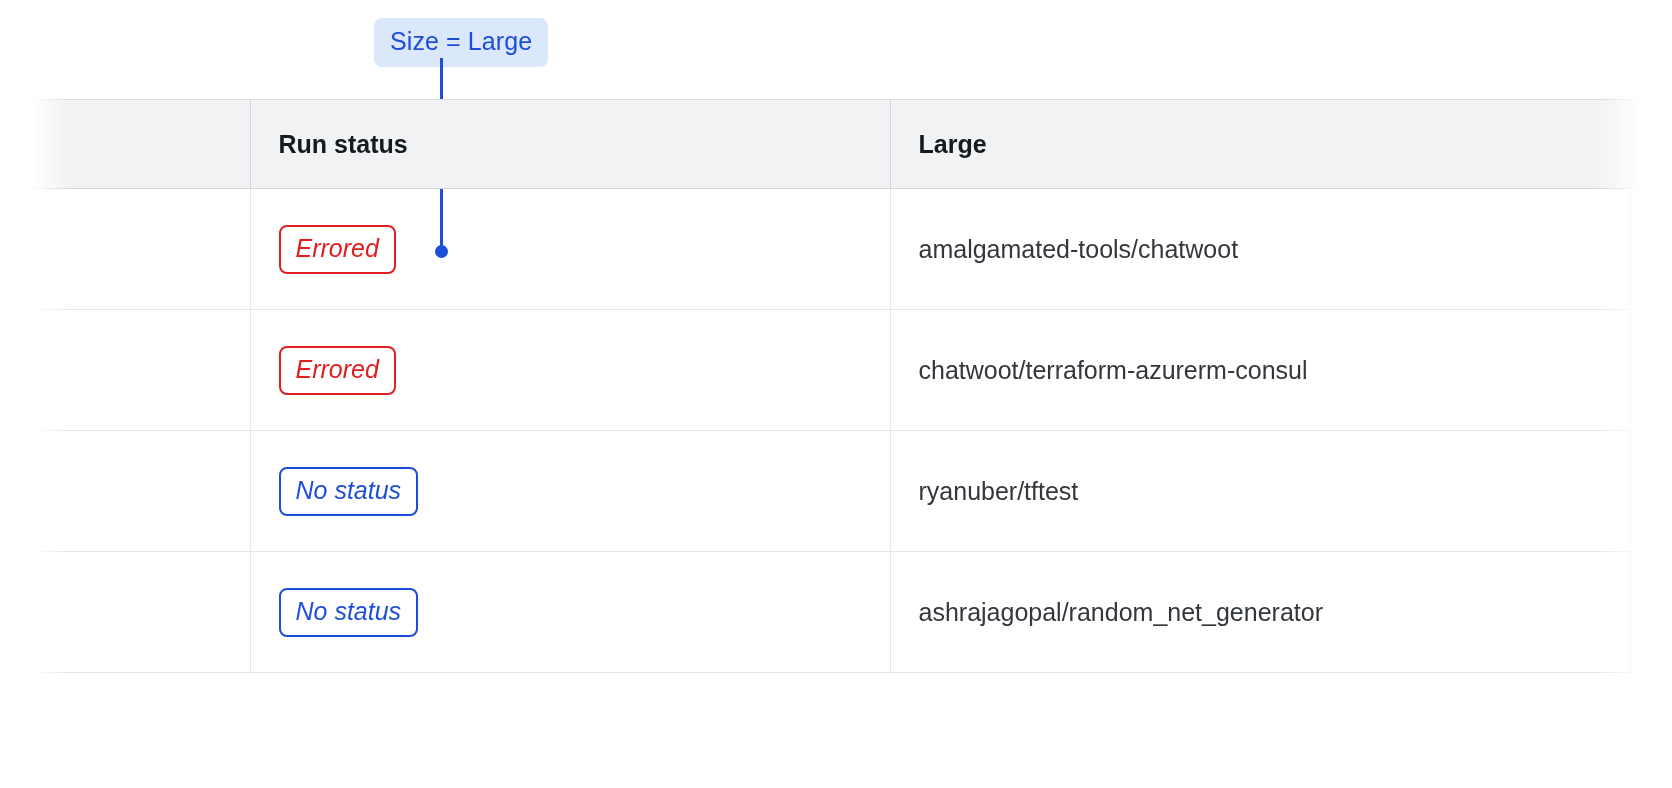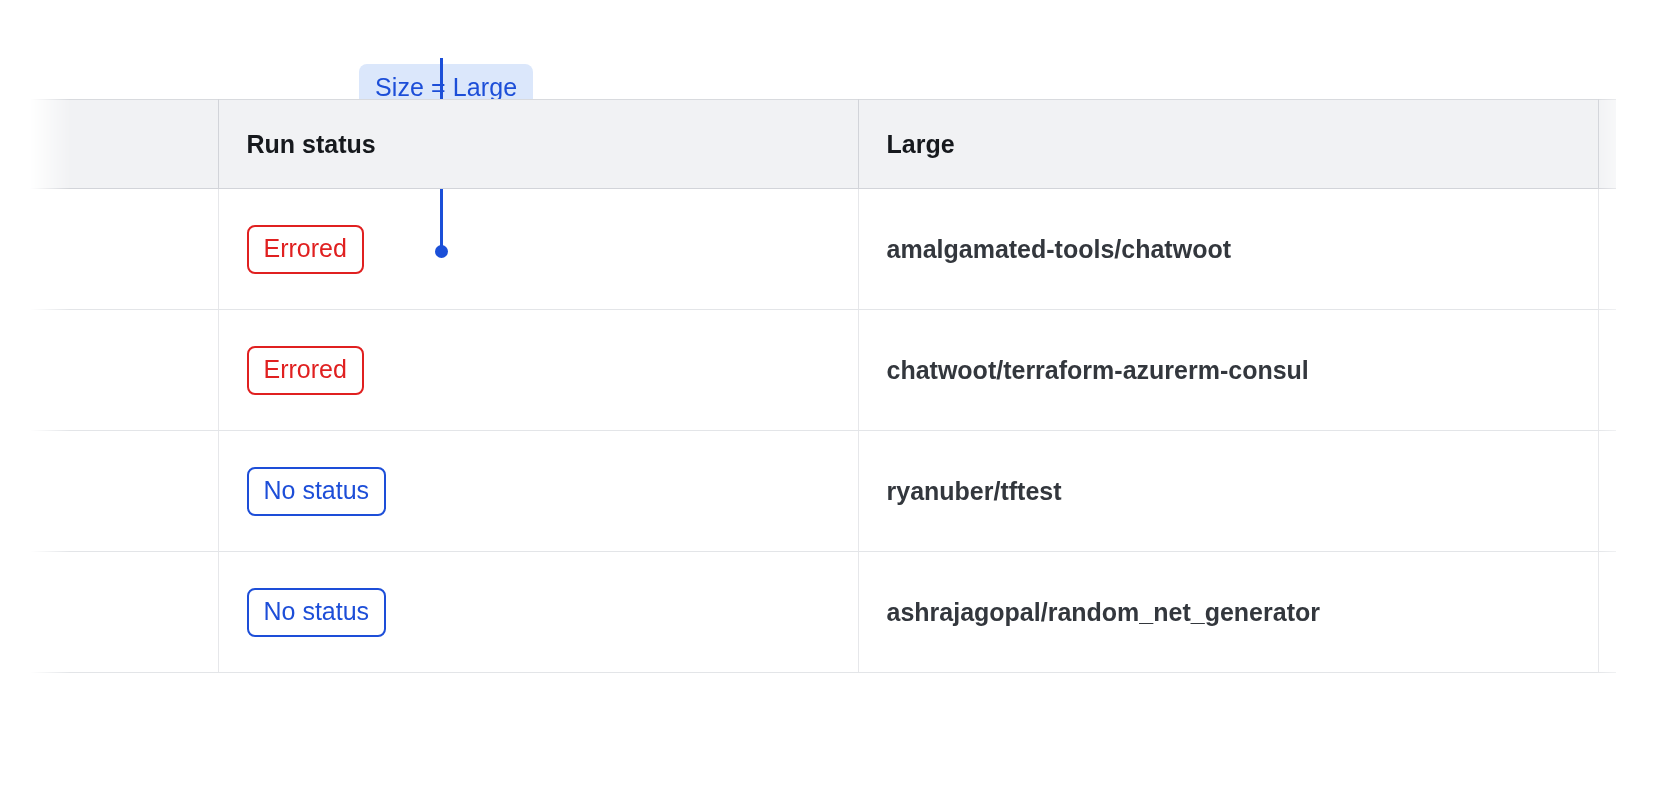--- a/index.html
+++ b/index.html
@@ -19,32 +19,31 @@
   #stage {
     position: relative;
     width: 1672px;
     height: 788px;
     background: #ffffff;
   }
 
   
   .annotation {
     position: absolute;
-    left: 359px;
+    left: 374px;
     top: 18px;
     background: #dbe7fb;
     color: #1c4ed8;
     font-size: 25px;
     line-height: 1;
     letter-spacing: .1px;
     padding: 11px 16px 13px 16px;
     border-radius: 8px;
     white-space: nowrap;
     font-family: "Liberation Sans", sans-serif;
-    margin-top: 46px;
   }
   .annotation-line {
     position: absolute;
     left: 440px;
     top: 58px;
     width: 3px;
     height: 194px;
     background: #1b4fd8;
   }
   .annotation-dot {
@@ -71,20 +70,21 @@
                       rgba(0,0,0,1) 1596px, rgba(0,0,0,0) 1640px),
       linear-gradient(to bottom, rgba(0,0,0,1) 0px, rgba(0,0,0,1) 600px,
                       rgba(0,0,0,0.05) 688px);
     -webkit-mask-composite: source-in;
     mask-image:
       linear-gradient(to right, rgba(0,0,0,0) 30px, rgba(0,0,0,1) 70px,
                       rgba(0,0,0,1) 1596px, rgba(0,0,0,0) 1640px),
       linear-gradient(to bottom, rgba(0,0,0,1) 0px, rgba(0,0,0,1) 600px,
                       rgba(0,0,0,0.05) 688px);
     mask-composite: intersect;
+    padding-left: 32px;
   }
 
   table.data-table {
     border-collapse: collapse;
     width: 1672px;
     table-layout: fixed;
   }
 
   table.data-table col.c-select { width: 218px; }
   table.data-table col.c-status { width: 640px; }
@@ -125,26 +125,27 @@
 
   .badge {
     display: inline-block;
     border: 2px solid currentColor;
     border-radius: 8px;
     padding: 9px 15px 11px 15px;
     font-size: 25px;
     line-height: 1;
     white-space: nowrap;
     font-family: "Liberation Sans", sans-serif;
+    font-style: italic;
   }
   .badge.errored        { color: #e02020; }
   .badge.policy-checked { color: #bd5c00; }
   .badge.no-status      { color: #1d4ed8; }
 
-  .repo-text { white-space: nowrap; font-weight: bold; }
+  .repo-text { white-space: nowrap; }
 </style>
 </head>
 <body>
 
 <div id="stage">
 
   <div class="annotation">Size = Large</div>
   <div class="annotation-line"></div>
   <div class="annotation-dot"></div>
 

